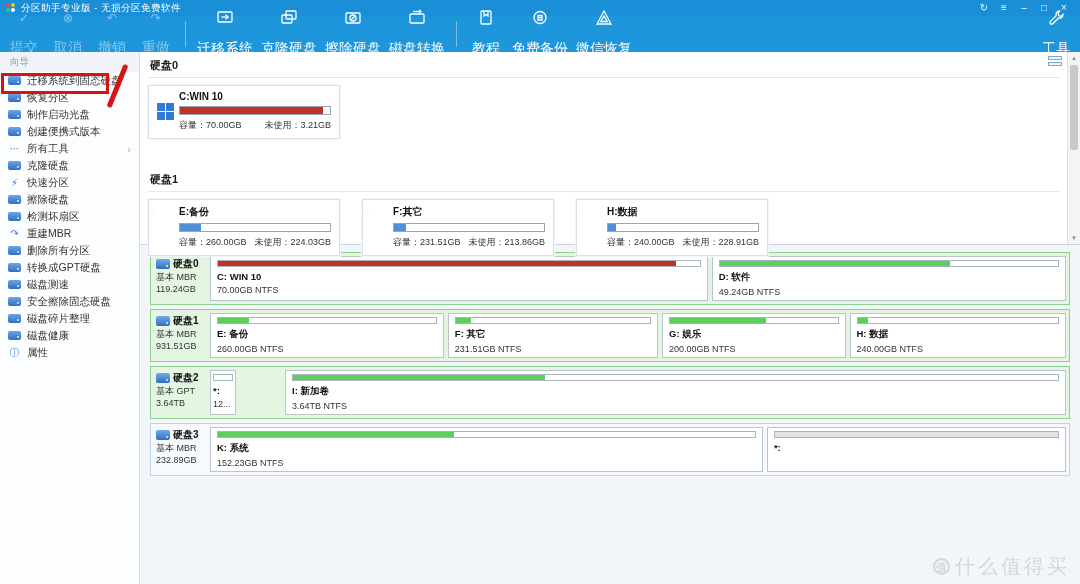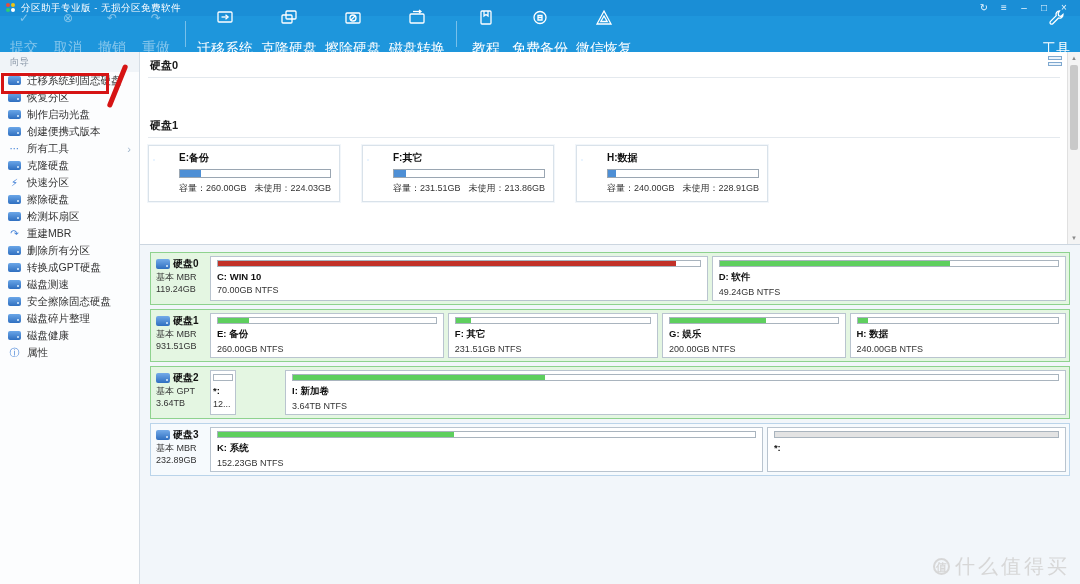--- a/index.html
+++ b/index.html
@@ -285,20 +285,40 @@
     <div class="anno-box"></div>
     <div class="anno-slash"></div>
   </div>
 
   <div class="main">
 
     <div class="overview">
       <div class="gtitle">硬盘0</div>
       <div class="gline"></div>
       <div class="cards">
+        <div class="card">
+          <span class="cicon">
+              <span class="winlogo">
+                <i></i>
+                <i></i>
+                <i></i>
+                <i></i>
+              </span>
+            </span>
+          <span class="cbody">
+            <span class="ctitle">C:WIN 10</span>
+            <div class="bar">
+                <div class="fill" style="width: 95%; background: rgb(194, 49, 40);"></div>
+              </div>
+            <div class="cstats">
+              <span>容量：70.00GB</span>
+              <span>未使用：3.21GB</span>
+            </div>
+          </span>
+        </div>
       </div>
 
       <div class="gtitle">硬盘1</div>
       <div class="gline"></div>
       <div class="cards">
         <div class="card">
           <span class="cicon"><span class="drive"></span></span>
           <span class="cbody">
             <span class="ctitle">E:备份</span>
             <div class="bar">

